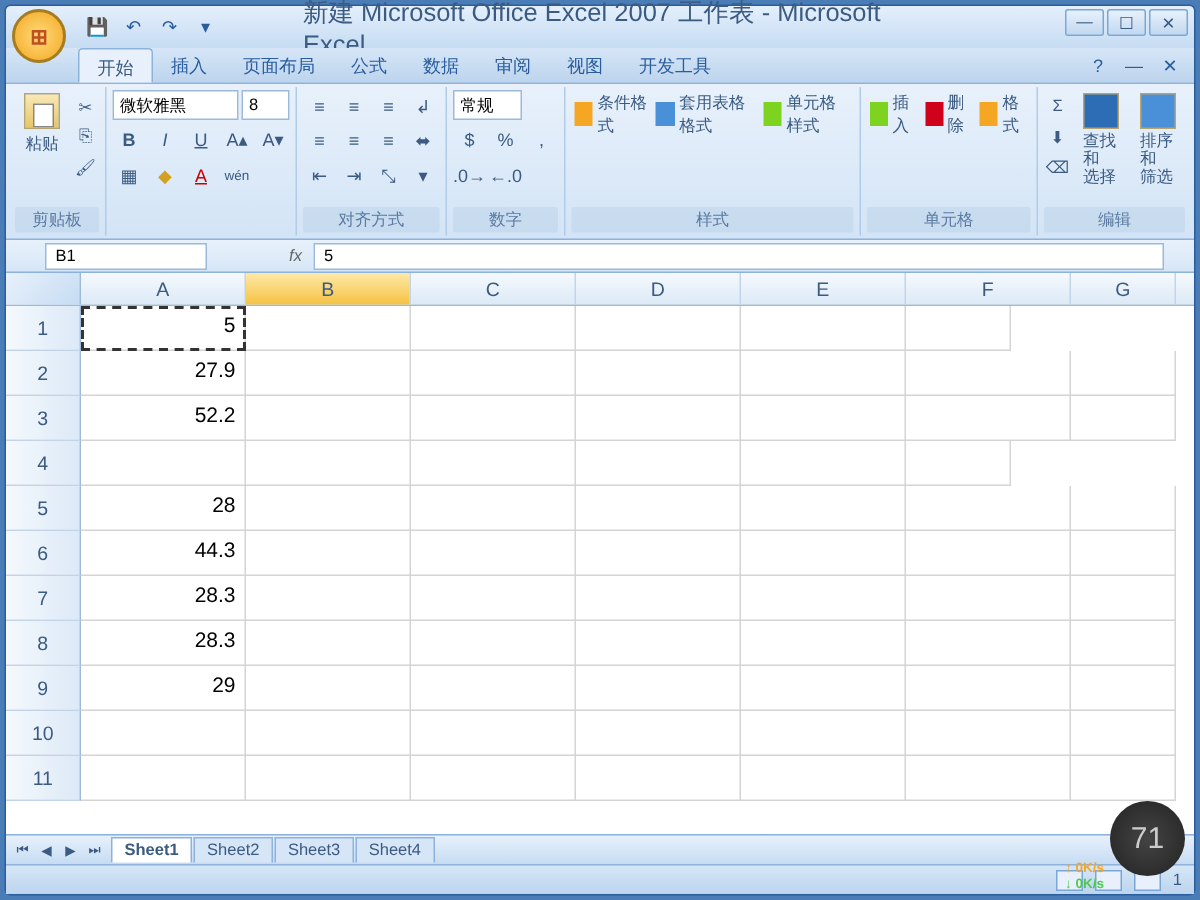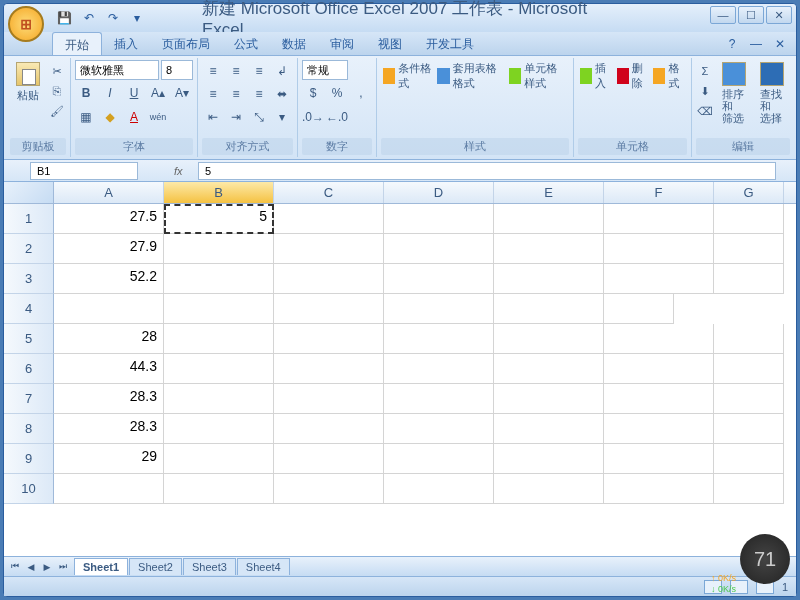--- a/index.html
+++ b/index.html
@@ -31,21 +31,21 @@
 .font-row{display:flex;gap:2px;align-items:center;}
 .font-combo{border:1px solid #9bb9d9;background:#fff;font-size:11px;padding:1px 4px;height:20px;}
 .fmt-btn{width:22px;height:22px;border:1px solid transparent;font-size:12px;display:flex;align-items:center;justify-content:center;color:#3b5b82;cursor:pointer;}
 .align-grid{display:grid;grid-template-columns:repeat(4,22px);gap:1px;}
 .num-row{display:flex;gap:2px;align-items:center;}
 .style-col{display:flex;flex-direction:row;gap:1px;}
 .style-item{display:flex;align-items:center;gap:3px;font-size:11px;color:#3b5b82;cursor:pointer;padding:1px 2px;}
 .style-icon{width:16px;height:16px;}
 .namebox-row{height:22px;background:linear-gradient(#e8f1fb,#d6e6f7);display:flex;align-items:center;border-bottom:1px solid #8db2dc;}
 .namebox{width:108px;border:1px solid #9bb9d9;background:#fff;font-size:11px;padding:2px 6px;margin-left:26px;}
-.fx-label{width:24px;font-size:11px;font-style:italic;color:#666;margin-left:36px;}
+.fx-label{width:24px;text-align:center;font-size:11px;font-style:italic;color:#666;margin-left:47px;}
 .formula-bar{flex:1;border:1px solid #9bb9d9;background:#fff;font-size:11px;padding:2px 6px;margin-right:20px;}
 .sheet-area{flex:1;display:flex;flex-direction:column;background:#fff;overflow:hidden;}
 .col-headers{height:22px;display:flex;background:linear-gradient(#f5f9fd,#dce9f7);border-bottom:1px solid #9fb9d9;}
 .corner{width:50px;border-right:1px solid #9fb9d9;background:linear-gradient(135deg,#e8f1fb,#c6dcf3);}
 .col-h{border-right:1px solid #c3d4e8;text-align:center;font-size:13px;color:#3b5b82;line-height:22px;}
 .col-h.sel{background:linear-gradient(#fde9a8,#f5c242);}
 .grid-body{flex:1;overflow:auto;position:relative;}
 .row{display:flex;height:30px;}
 .row-h{width:50px;background:linear-gradient(90deg,#f5f9fd,#dce9f7);border-right:1px solid #9fb9d9;border-bottom:1px solid #c3d4e8;text-align:center;font-size:13px;color:#3b5b82;line-height:30px;}
 .cell{border-right:1px solid #d4d4d4;border-bottom:1px solid #d4d4d4;font-size:14px;padding:4px 6px;text-align:right;color:#000;}
@@ -53,21 +53,21 @@
 .sheet-tabs{height:20px;background:linear-gradient(#e8f1fb,#c6dcf3);display:flex;align-items:center;border-top:1px solid #8db2dc;font-size:11px;}
 .nav-btns{display:flex;padding:0 4px;gap:2px;}
 .nav-b{width:14px;height:14px;font-size:9px;color:#3b5b82;display:flex;align-items:center;justify-content:center;cursor:pointer;}
 .stab{padding:2px 8px;background:#fff;border:1px solid #8db2dc;border-bottom:none;margin-right:1px;color:#3b5b82;cursor:pointer;}
 .stab.active{background:#fff;font-weight:bold;}
 .stab:not(.active){background:#d6e6f7;}
 .statusbar{height:20px;background:linear-gradient(#d6e6f7,#bcd4ed);display:flex;align-items:center;font-size:11px;color:#3b5b82;padding:0 8px;border-top:1px solid #8db2dc;}
 .status-right{margin-left:auto;display:flex;gap:8px;align-items:center;}
 .view-btn{width:18px;height:14px;border:1px solid #7ba7d6;background:#e8f1fb;}
 .desktop-ind{position:absolute;right:10px;bottom:16px;width:50px;height:50px;background:radial-gradient(#444,#222);border-radius:50%;display:flex;align-items:center;justify-content:center;color:#ccc;font-size:20px;}
-.net-ind{position:absolute;right:64px;bottom:5px;font-size:9px;color:#4ec94e;text-align:right;line-height:11px;}
+.net-ind{position:absolute;right:64px;bottom:5px;font-size:9px;color:#4ec94e;text-align:right;line-height:11px;font-weight:bold;}
 </style>
 </head>
 <body>
 
 <div class="window">
   <div class="titlebar">
     <div class="office-btn">⊞</div>
     <div class="qat">
       <div class="qat-btn">💾</div>
       <div class="qat-btn">↶</div>
@@ -137,21 +137,20 @@
           <div class="font-row">
             <div class="fmt-btn">▦</div>
             <div class="fmt-btn" style="color:#d4a020">◆</div>
             <div class="fmt-btn" style="color:#c00">
                 <u>A</u>
               </div>
             <div class="fmt-btn" style="font-size:9px">wén</div>
           </div>
         </div>
       </div>
-      <div class="group-label">字体</div>
     </div>
 
     <div class="group">
       <div class="group-body">
         <div class="align-grid">
           <div class="fmt-btn">≡</div>
           <div class="fmt-btn">≡</div>
           <div class="fmt-btn">≡</div>
           <div class="fmt-btn">↲</div>
           <div class="fmt-btn">≡</div>
@@ -226,28 +225,28 @@
     </div>
 
     <div class="group" style="border-right:none">
       <div class="group-body">
         <div class="mini-btns">
           <div class="mini-btn">Σ</div>
           <div class="mini-btn">⬇</div>
           <div class="mini-btn">⌫</div>
         </div>
         <div class="big-btn">
+          <div class="icon-sq" style="background:#2d6db5"></div>
+          <span style="white-space:pre-line;line-height:1.1">查找和
+选择</span>
+        </div>
+        <div class="big-btn">
           <div class="icon-sq" style="background:#4a90d9"></div>
           <span style="white-space:pre-line;line-height:1.1">排序和
 筛选</span>
-        </div>
-        <div class="big-btn">
-          <div class="icon-sq" style="background:#2d6db5"></div>
-          <span style="white-space:pre-line;line-height:1.1">查找和
-选择</span>
         </div>
       </div>
       <div class="group-label">编辑</div>
     </div>
   </div>
 
   <div class="namebox-row">
     <input class="namebox" value="B1" style="">
     <div class="fx-label">fx</div>
     <input class="formula-bar" value="5" style="">
@@ -262,21 +261,20 @@
           <div class="col-h" style="width: 110px;">C</div>
           <div class="col-h" style="width: 110px;">D</div>
           <div class="col-h" style="width: 110px;">E</div>
           <div class="col-h" style="width: 110px;">F</div>
           <div class="col-h" style="width: 70px;">G</div>
         </div>
     </div>
     <div class="grid-body" id="grid-body">
         <div class="row">
           <div class="row-h">1</div>
-          <div class="cell" style="width: 110px;">27.5</div>
           <div class="cell sel" style="width: 110px;">5</div>
           <div class="cell" style="width: 110px;"></div>
           <div class="cell" style="width: 110px;"></div>
           <div class="cell" style="width: 110px;"></div>
           <div class="cell" style="width: 110px;"></div>
           <div class="cell" style="width: 70px;"></div>
         </div>
         <div class="row">
           <div class="row-h">2</div>
           <div class="cell" style="width: 110px;">27.9</div>
@@ -351,20 +349,30 @@
           <div class="cell" style="width: 110px;">29</div>
           <div class="cell" style="width: 110px;"></div>
           <div class="cell" style="width: 110px;"></div>
           <div class="cell" style="width: 110px;"></div>
           <div class="cell" style="width: 110px;"></div>
           <div class="cell" style="width: 110px;"></div>
           <div class="cell" style="width: 70px;"></div>
         </div>
         <div class="row">
           <div class="row-h">10</div>
+          <div class="cell" style="width: 110px;"></div>
+          <div class="cell" style="width: 110px;"></div>
+          <div class="cell" style="width: 110px;"></div>
+          <div class="cell" style="width: 110px;"></div>
+          <div class="cell" style="width: 110px;"></div>
+          <div class="cell" style="width: 110px;"></div>
+          <div class="cell" style="width: 70px;"></div>
+        </div>
+        <div class="row">
+          <div class="row-h">11</div>
           <div class="cell" style="width: 110px;"></div>
           <div class="cell" style="width: 110px;"></div>
           <div class="cell" style="width: 110px;"></div>
           <div class="cell" style="width: 110px;"></div>
           <div class="cell" style="width: 110px;"></div>
           <div class="cell" style="width: 110px;"></div>
           <div class="cell" style="width: 70px;"></div>
         </div>
       </div>
   </div>

